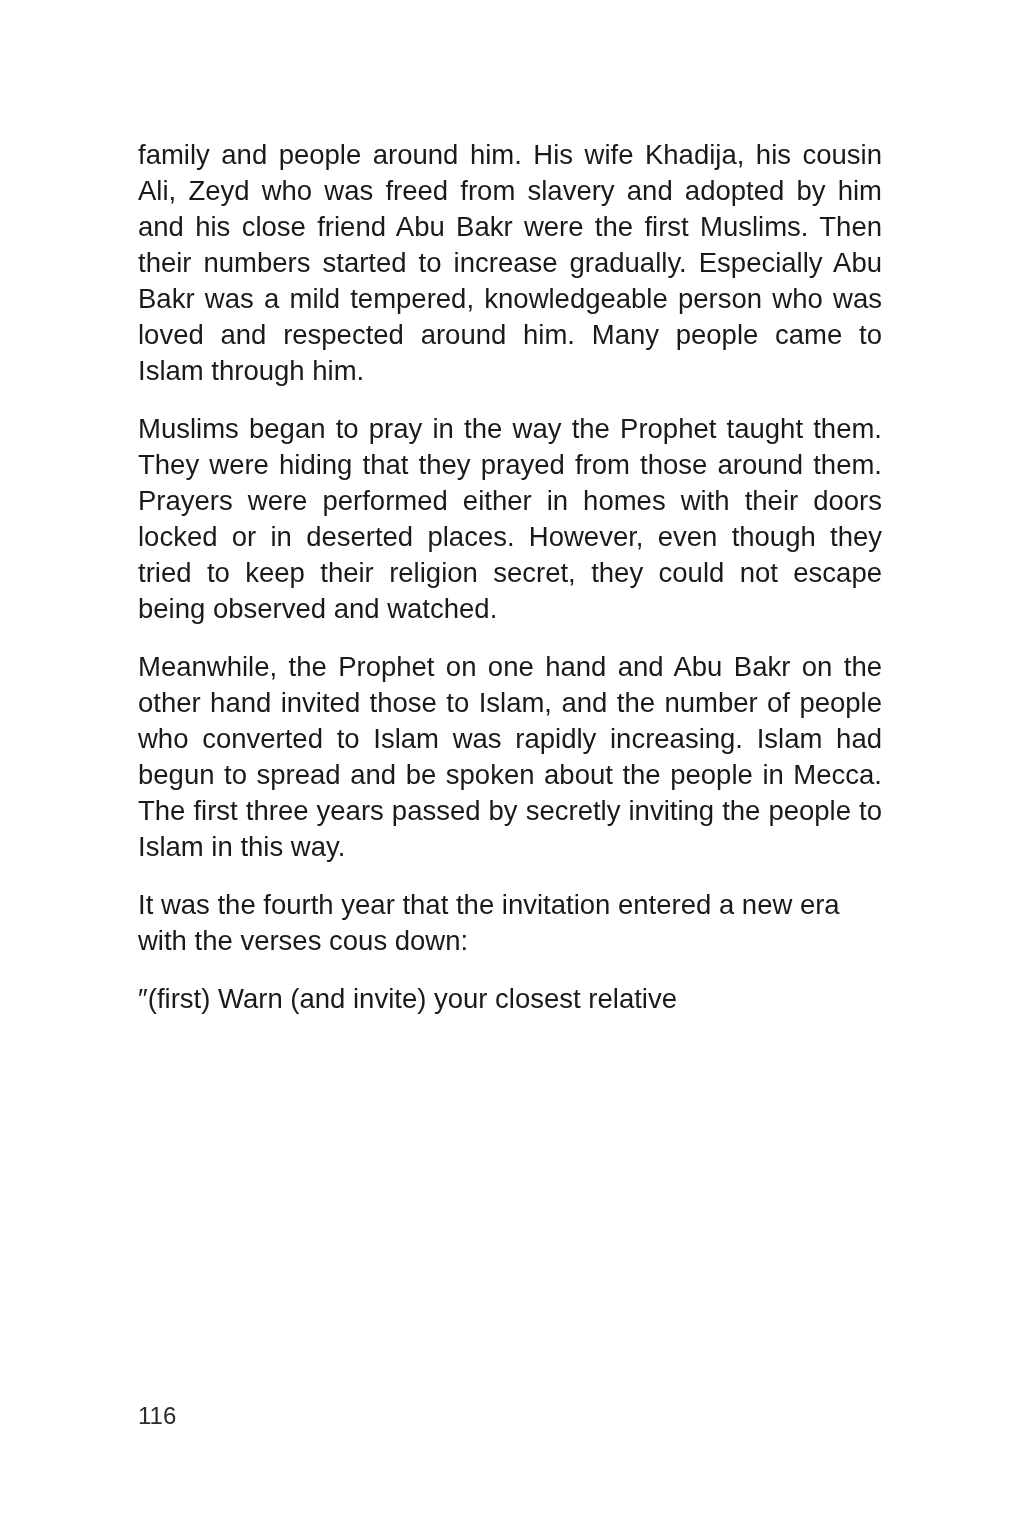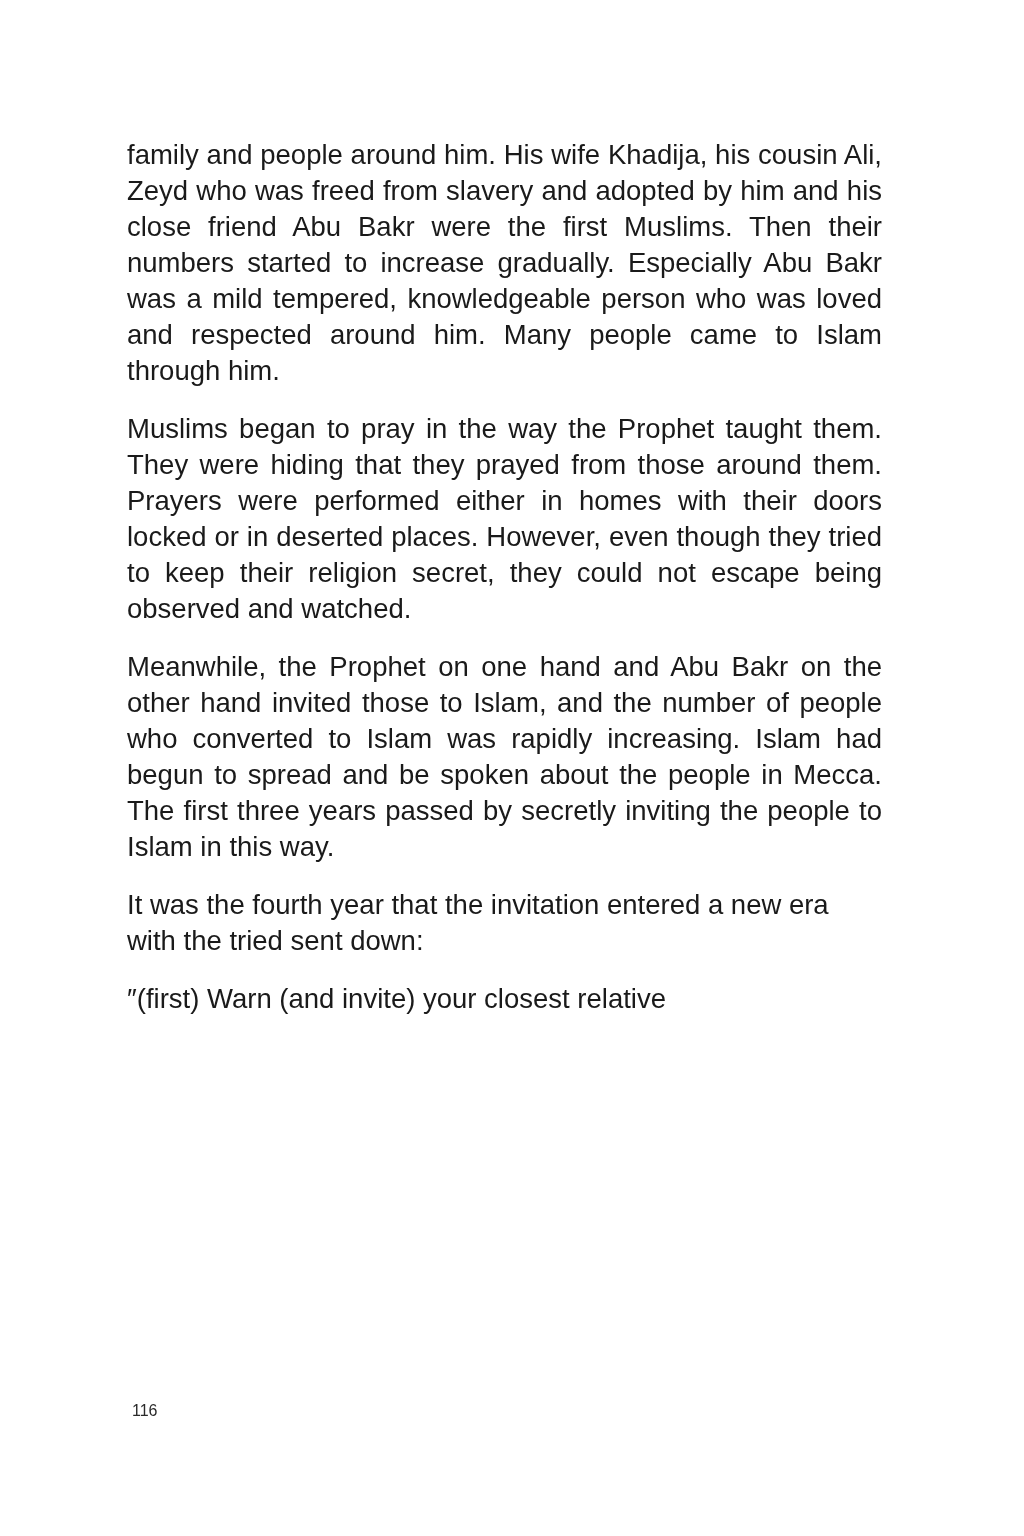--- a/index.html
+++ b/index.html
@@ -17,40 +17,40 @@
       position: absolute;
       left: 126px;
       top: 137px;
       width: 756px;
       font-family: "Liberation Sans", sans-serif;
       font-size: 27.5px;
       line-height: 36px;
       color: #1a1a1a;
     }
     .para {
-      margin: 0 0 22px 1px;
+      margin: 0 0 22px 12px;
       text-align: justify;
       hyphens: manual;
     }
     .para.left {
       text-align: left;
     }
     .page-number {
       position: absolute;
-      left: 132px;
+      left: 138px;
       top: 1402px;
       font-family: "Liberation Sans", sans-serif;
-      font-size: 16px;
+      font-size: 24px;
       color: #2a2a2a;
     }
   </style>
 </head>
 <body>
 
 <div class="page-body">
   <p class="para">family and people around him. His wife Khadija, his cous­in Ali, Zeyd who was freed from slavery and adopted by him and his close friend Abu Bakr were the first Muslims. Then their numbers started to increase gradually. Espe­cially Abu Bakr was a mild tempered, knowledgeable person who was loved and respected around him. Many people came to Islam through him.</p>
   <p class="para">Muslims began to pray in the way the Prophet taught them. They were hiding that they prayed from those around them. Prayers were performed either in homes with their doors locked or in deserted places. However, even though they tried to keep their religion secret, they could not escape being observed and watched.</p>
   <p class="para">Meanwhile, the Prophet on one hand and Abu Bakr on the other hand invited those to Islam, and the number of people who converted to Islam was rapidly increas­ing. Islam had begun to spread and be spoken about the people in Mecca. The first three years passed by secretly inviting the people to Islam in this way.</p>
-  <p class="para left">It was the fourth year that the invitation entered a new era with the tried sent down:</p>
+  <p class="para left">It was the fourth year that the invitation entered a new era with the verses cous down:</p>
   <p class="para left">″(first) Warn (and invite) your closest relative</p>
 </div>
 
 <div class="page-number">116</div>
 
 </body></html>

